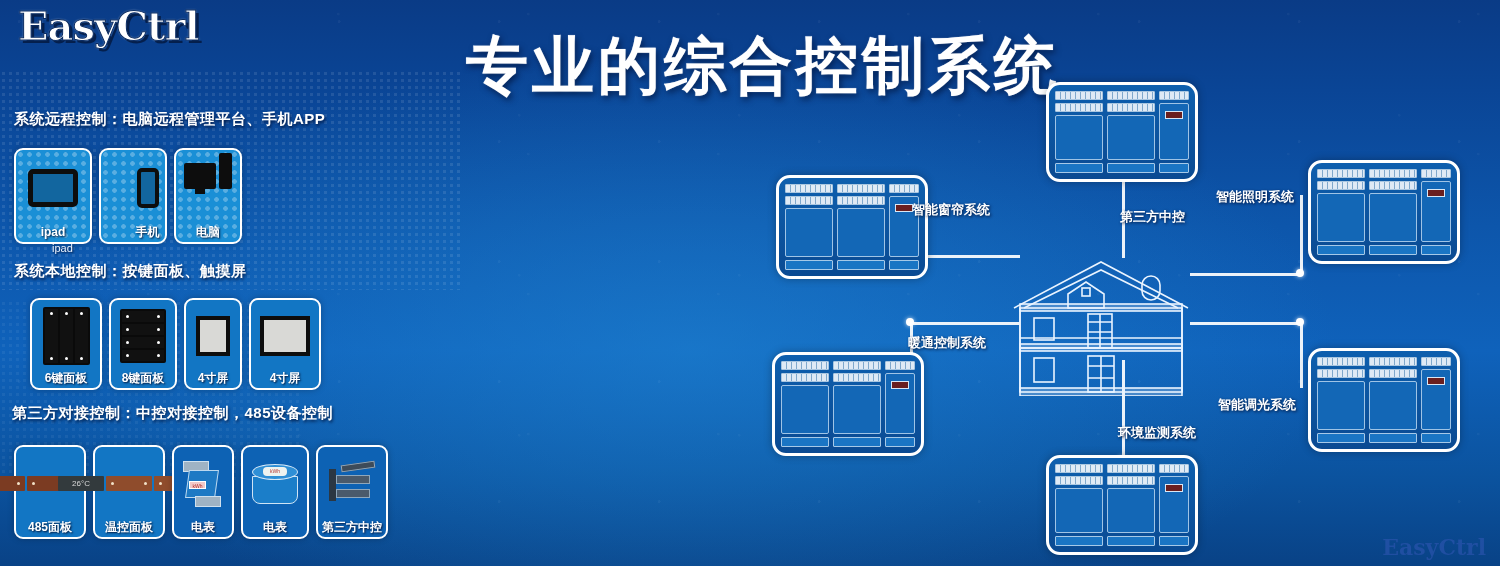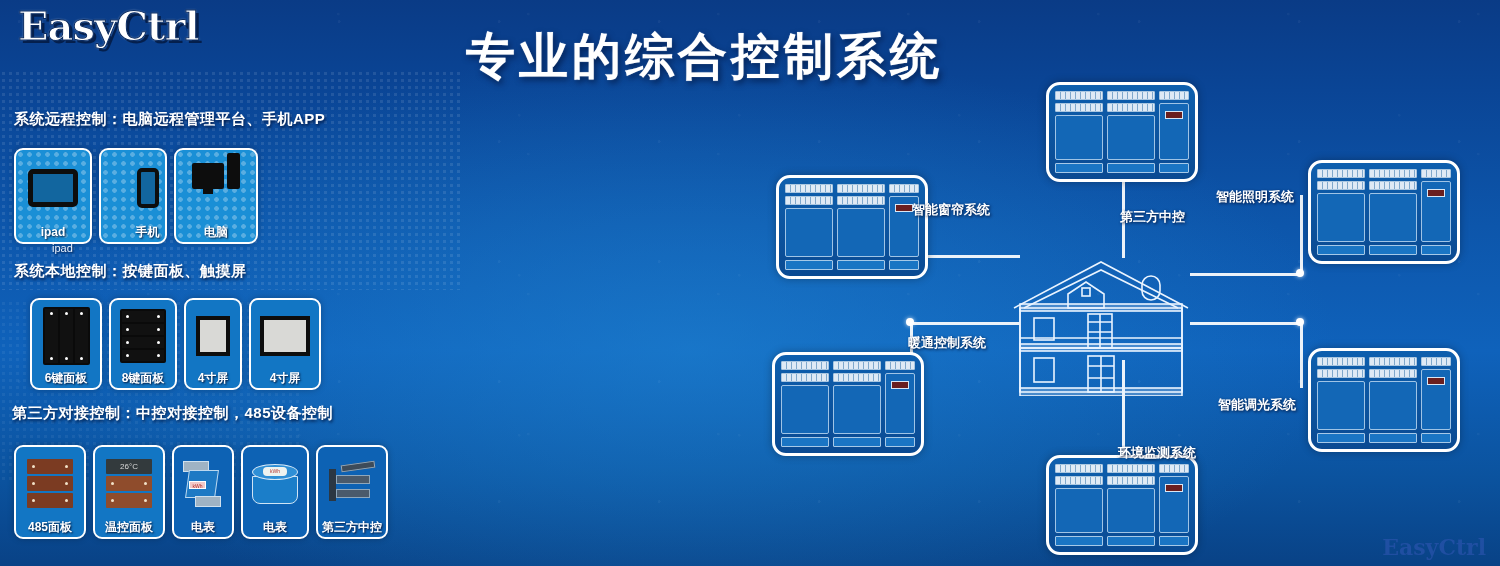--- a/index.html
+++ b/index.html
@@ -37,21 +37,21 @@
     font-family:"DejaVu Serif", serif;
     font-weight:bold; font-size:40px; letter-spacing:-1px;
     color:#ffffff;
     -webkit-text-stroke:1px #0a2c63;
     text-shadow:3px 3px 0 rgba(3,26,66,.85), 0 0 2px rgba(255,255,255,.6);
   }
 
   
   #main-title{
     position:absolute; left:466px; top:24px;
-    font-size:49px; font-weight:bold; letter-spacing:4px;
+    font-size:62px; font-weight:bold; letter-spacing:4px;
     color:#ffffff;
     text-shadow: 2px 3px 6px rgba(0,20,60,.75), 0 0 1px #cfe3ff;
   }
 
   
   .section-head{
     position:absolute; color:#ffffff; font-size:15px; font-weight:bold;
     letter-spacing:.5px;
     text-shadow:1px 2px 3px rgba(0,15,50,.8);
     white-space:nowrap;
@@ -96,21 +96,21 @@
   .kpanel .col{ width:13px; display:flex; flex-direction:column; justify-content:space-between;
                 align-items:center; padding:3px 0; background:#111; }
   .kpanel .col i{ width:3px;height:3px;border-radius:50%;background:#fff;display:block; }
   .kpanel8{ background:#0a0a0a; display:flex; flex-direction:column; gap:2px; padding:2px; border-radius:2px; }
   .kpanel8 .kr{ height:11px; width:42px; display:flex; justify-content:space-between;
                 align-items:center; padding:0 4px; background:#111; }
   .kpanel8 .kr i{ width:3px;height:3px;border-radius:50%;background:#fff; }
 
   .screen{ border:4px solid #0d0d0d; background:#d9d9d6; }
 
-  .p485{ display:flex; flex-direction:column; gap:2px; }
+  .p485{ display:flex; gap:2px; }
   .p485 .pr{ width:46px;height:15px;background:#7b3b22;display:flex;justify-content:space-between;
              align-items:center;padding:0 5px;border-radius:1px; }
   .p485 .pr i{ width:3px;height:3px;border-radius:50%;background:#f2e2c8; }
   .p485 .disp{ width:46px;height:15px;background:#333a3d;color:#d8d8d8;font-size:8px;
                display:flex;align-items:center;justify-content:center;border-radius:1px; }
 
   .meter1{ position:relative; width:40px; height:46px; }
   .meter1 .top,.meter1 .bot{ position:absolute; width:26px;height:11px;background:#9fb3c4;border:1px solid #cfe0ee; }
   .meter1 .top{ left:0; top:0 } .meter1 .bot{ left:12px; bottom:0 }
   .meter1 .mid{ position:absolute; left:4px; top:9px; width:30px; height:28px;
@@ -176,21 +176,21 @@
           <div class="ipad"></div>
         </div>
       <div class="cap">ipad</div>
     </div>
     <div class="card dotted" style="width:68px;height:96px;padding-left:29px;">
       <div class="art">
           <div class="phone"></div>
         </div>
       <div class="cap">手机</div>
     </div>
-    <div class="card dotted" style="width:84px;height:96px;gap:33px;">
+    <div class="card dotted" style="width:68px;height:96px;gap:33px;">
       <div class="art">
         <div class="pc">
             <div class="mon"></div>
             <div class="tower"></div>
           </div>
       </div>
       <div class="cap">电脑</div>
     </div>
   </div>
   <div class="sub-note">ipad</div>
@@ -496,18 +496,18 @@
           <div class="foot"></div>
         </div>
       <div class="mcol" style="flex:.62">
           <div class="term"></div>
           <div class="face">
             <div class="lcd"></div>
           </div>
           <div class="foot"></div>
         </div>
     </div>
-    <div class="modlabel" style="left:358px; top:364px;margin-top:20px;">环境监测系统</div>
+    <div class="modlabel" style="left:358px; top:364px;">环境监测系统</div>
 
   </div>
 
   <div class="watermark">EasyCtrl</div>
 </div>
 
 </body></html>

